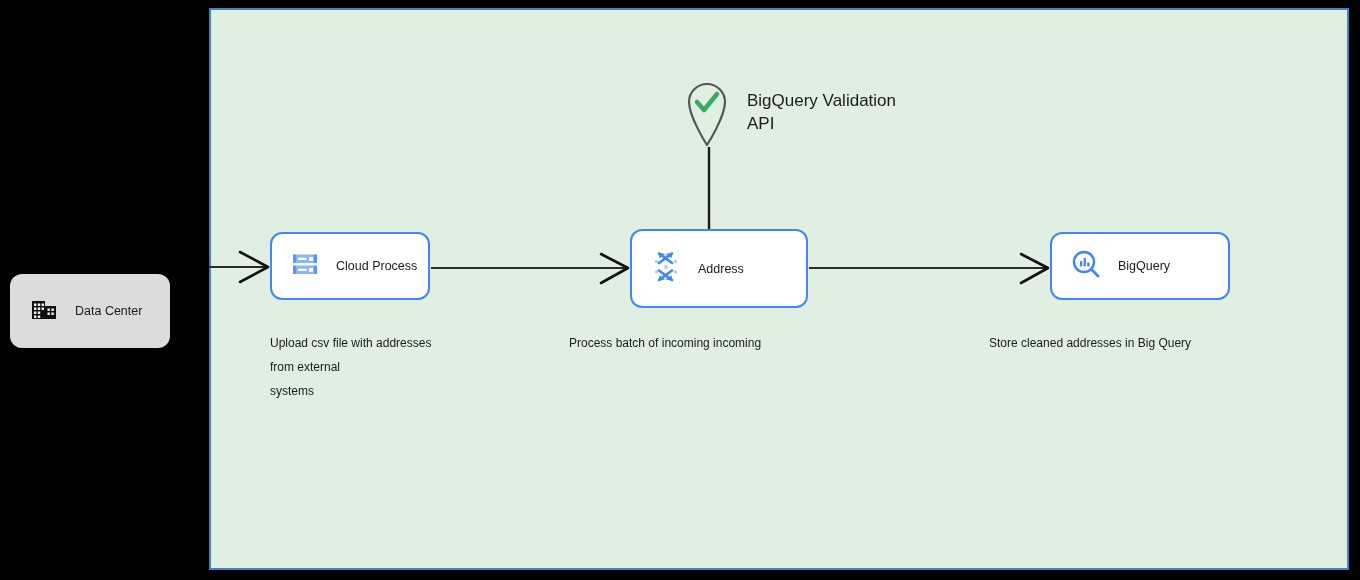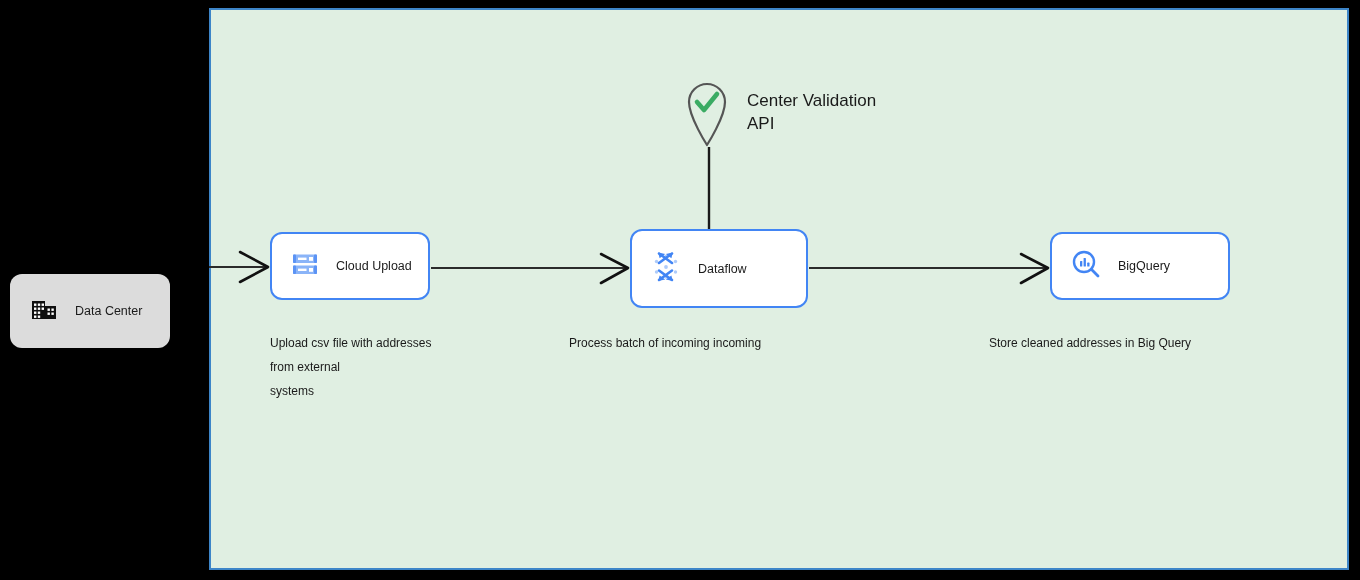--- a/index.html
+++ b/index.html
@@ -181,21 +181,21 @@
       <rect x="8" y="8.6" width="8.5" height="2.4" fill="#ffffff"></rect>
       <rect x="19" y="8.0" width="4" height="3.8" fill="#ffffff"></rect>
 
       <rect x="3" y="16.5" width="24" height="8.5" rx="1" fill="#8ab4f8"></rect>
       <rect x="3" y="16.5" width="3" height="8.5" rx="1" fill="#5b93f5"></rect>
       <rect x="24" y="16.5" width="3" height="8.5" rx="1" fill="#5b93f5"></rect>
       <rect x="8" y="19.6" width="8.5" height="2.4" fill="#ffffff"></rect>
       <rect x="19" y="19.0" width="4" height="3.8" fill="#ffffff"></rect>
     </svg>
   </span>
-  <span class="node-label">Cloud Upload</span>
+  <span class="node-label">Cloud Process</span>
 </div>
 
 <div id="dataflow-node" class="gcp-node">
   <span>
     <svg width="32" height="34" viewBox="0 0 32 34">
 
       <g fill="#aecbfa">
         <circle cx="16" cy="6.5" r="1.7"></circle>
         <circle cx="6.5" cy="11.5" r="1.7"></circle>
         <circle cx="6.5" cy="22" r="1.7"></circle>
@@ -217,21 +217,21 @@
       <g stroke="#4285f4" stroke-width="2.6" fill="none" stroke-linecap="round">
         <line x1="9" y1="20.5" x2="22" y2="30"></line>
         <line x1="22" y1="20.5" x2="9" y2="30"></line>
       </g>
       <g fill="#4285f4">
         <polygon points="8.2,31.0 15.2,29.6 9.6,25.4"></polygon>
         <polygon points="22.8,31.0 15.8,29.6 21.4,25.4"></polygon>
       </g>
     </svg>
   </span>
-  <span class="node-label">Dataflow</span>
+  <span class="node-label">Address</span>
 </div>
 
 <div id="bigquery-node" class="gcp-node">
   <span>
     <svg width="32" height="32" viewBox="0 0 32 32">
 
       <circle cx="14" cy="14" r="10" fill="none" stroke="#4285f4" stroke-width="2.4"></circle>
 
       <g fill="#4285f4">
         <rect x="10" y="13" width="2.3" height="5.5" rx="0.6"></rect>
@@ -247,21 +247,21 @@
 
 <div id="api-node">
   <span>
     <svg width="46" height="72" viewBox="0 0 46 72">
 
       <path d="M23 70 C23 70 5 42 5 27 A18 18 0 0 1 41 27 C41 42 23 70 23 70 Z" fill="none" stroke="#555555" stroke-width="2.2" stroke-linejoin="round"></path>
 
       <polyline points="13,27 20,35 33,19" fill="none" stroke="#3aab63" stroke-width="4.6" stroke-linecap="round" stroke-linejoin="round"></polyline>
     </svg>
   </span>
-  <span class="api-label">Center Validation
+  <span class="api-label">BigQuery Validation
 API</span>
 </div>
 
 <div class="caption" id="caption-storage">Upload csv file with addresses
 from external
 systems</div>
 <div class="caption" id="caption-dataflow">Process batch of incoming incoming</div>
 <div class="caption" id="caption-bigquery">Store cleaned addresses in Big Query</div>
 
 </body></html>

